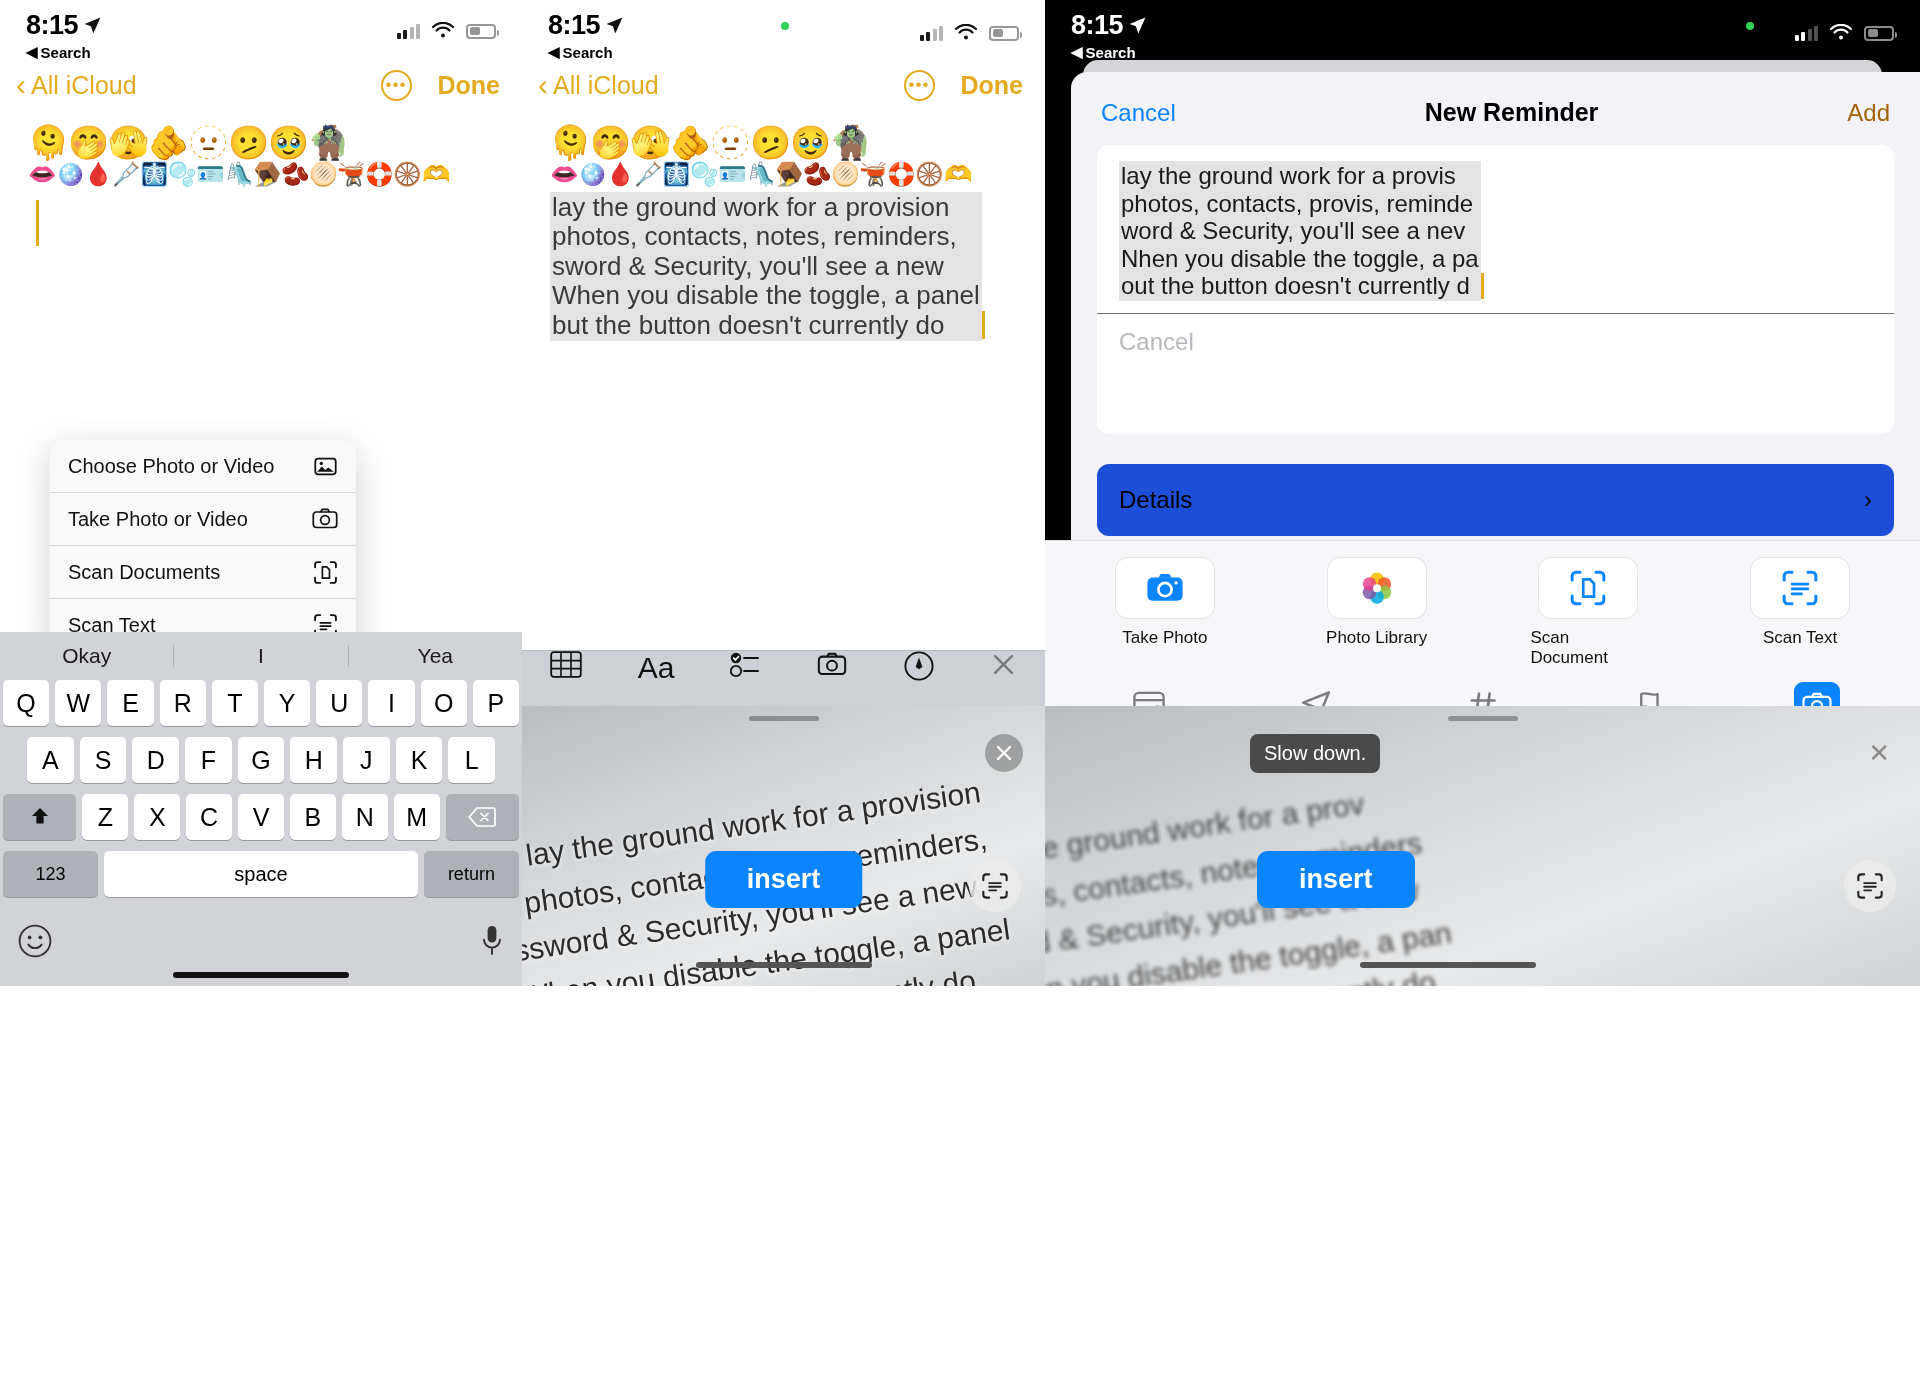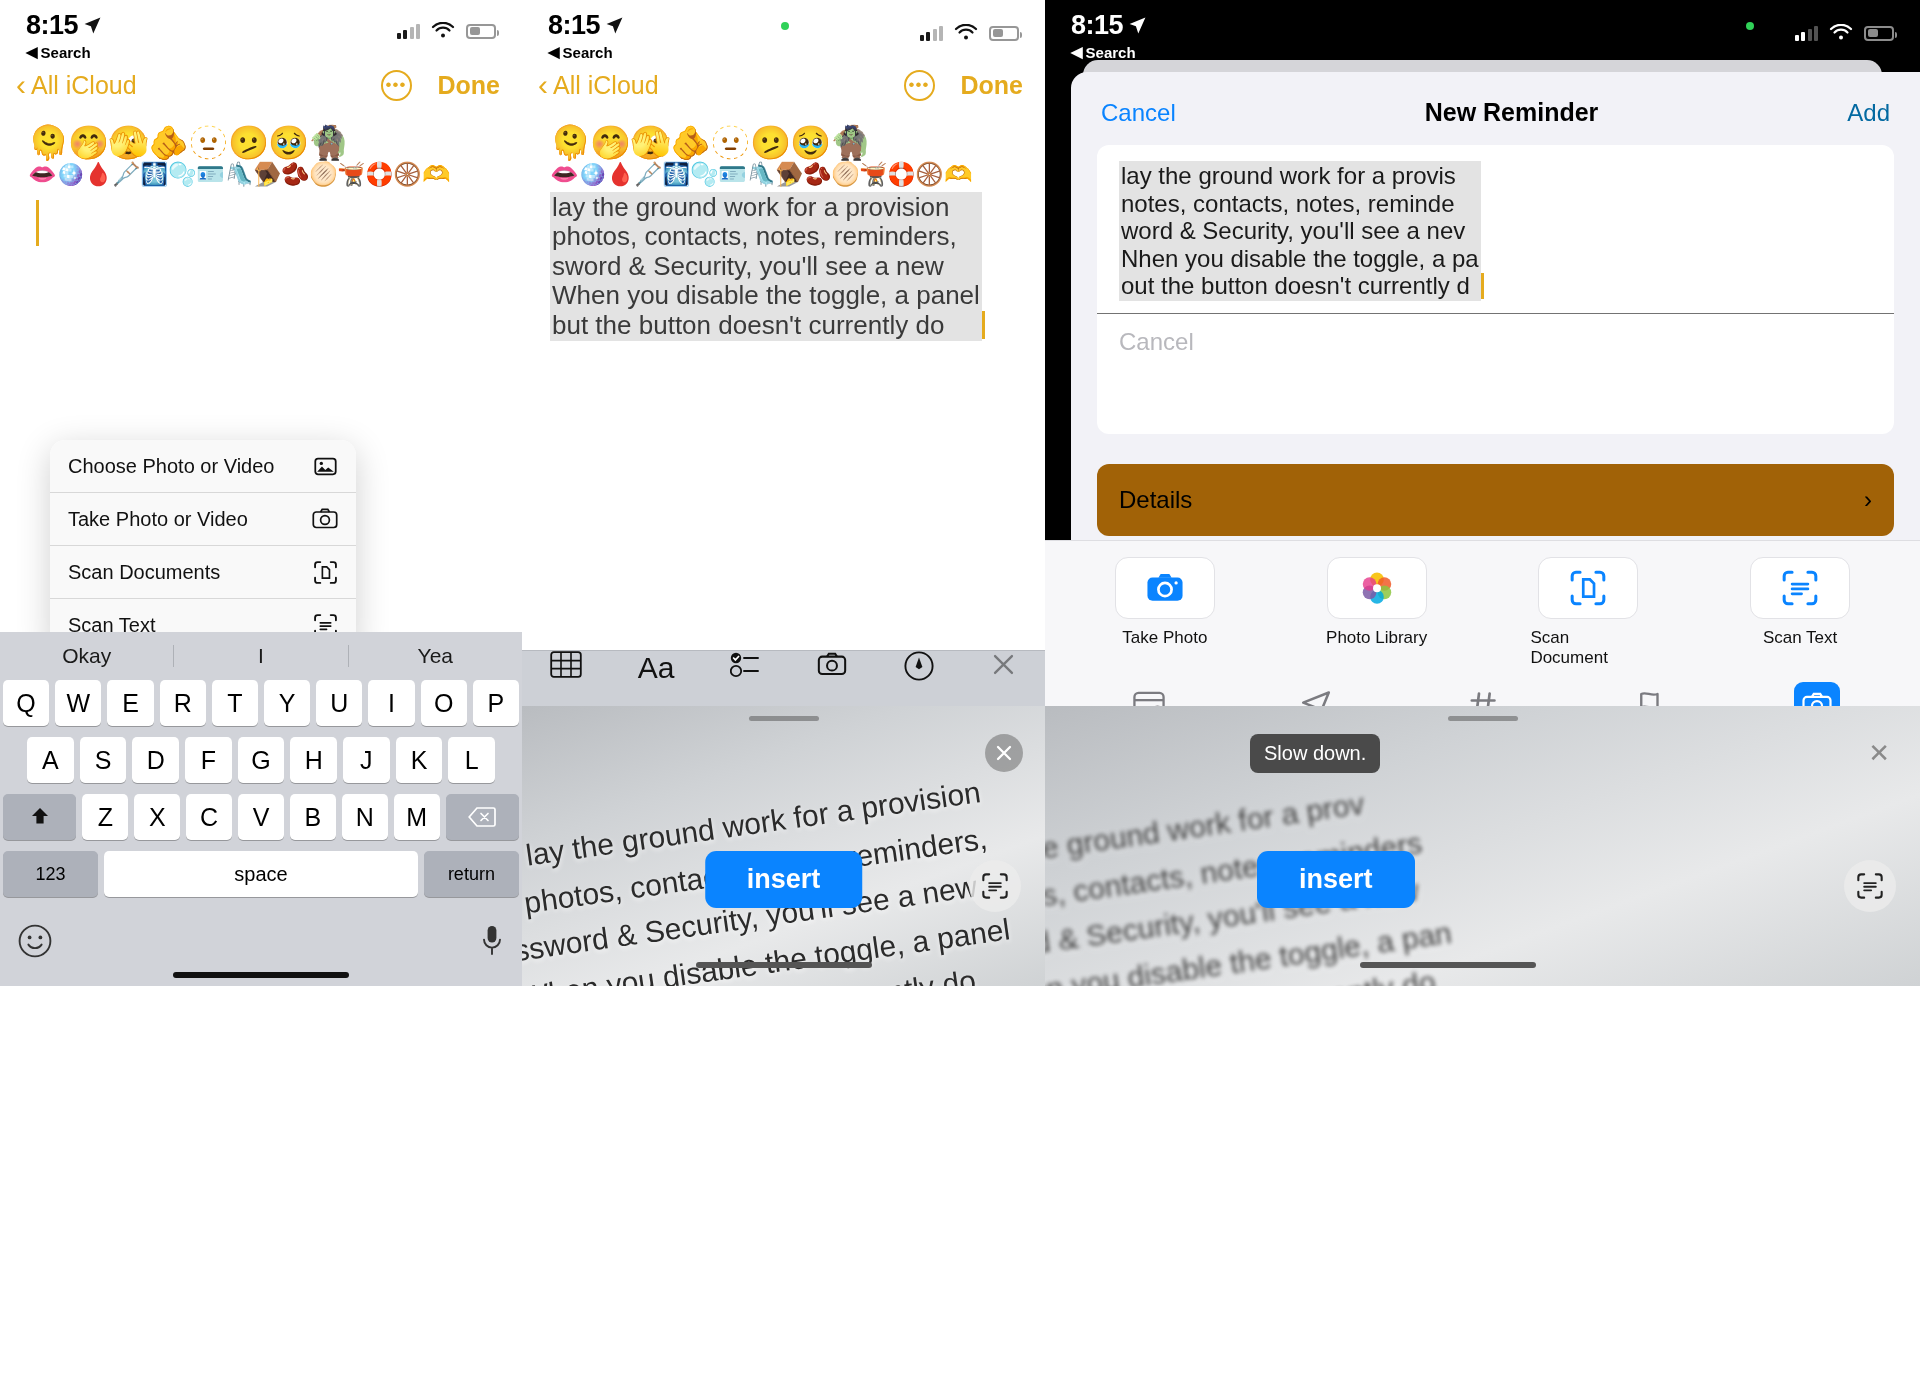--- a/index.html
+++ b/index.html
@@ -108,27 +108,27 @@
   
   .sheet-stack { position:absolute; left:0; right:0; top:60px; bottom:0; }
   .sheet-back { position:absolute; left:38px; right:38px; top:0; height:70px;
       background:#d5d5d9; border-radius:15px 15px 0 0; }
   .sheet { position:absolute; left:26px; right:0; top:12px; bottom:0;
       background:#f2f2f7; border-radius:16px 0 0 0; }
   .sheet-nav { display:flex; align-items:center; justify-content:space-between;
       padding:26px 30px 18px 30px; }
   .sheet-cancel { color:#0a84ff; font-size:24px;text-align:right; }
   .sheet-title { font-size:25px; font-weight:bold; color:#000; }
-  .sheet-add { color:#0369a1; font-size:24px; }
+  .sheet-add { color:#a16207; font-size:24px; }
   .card { background:#fff; border-radius:12px; margin:0 26px; }
   .card .title-area { padding:16px 22px 12px; border-bottom:1px solid #737373; }
   .card .notes-area { padding:14px 22px; height:120px; color:#b8b8bd; font-size:24px; }
   .rem-sel { background:#e3e3e3; color:#1a1a1a; font-size:24px; line-height:1.15; display:inline-block; padding:1px 2px;}
   .rem-sel .ln { white-space:nowrap; display:block; }
-  .details-card { background:#a16207; border-radius:12px; margin:30px 26px 0;
+  .details-card { background:#1d4ed8; border-radius:12px; margin:30px 26px 0;
       display:flex; align-items:center; justify-content:space-between; padding:22px 22px; }
   .details-card span { font-size:24px; color:#000; }
   .chev-r { color:#c2c2c7; font-size:24px; }
   .ghost-card { background:#fff; border-radius:12px 12px 0 0; margin:16px 26px 0; height:22px; }
 
   .quick-bar { position:absolute; left:0; right:0; background:#f7f7f9; border-top:1px solid #dedee2; }
   .quick-items { display:flex; justify-content:space-around; padding:16px 14px 8px; }
   .qi { display:flex; flex-direction:column; align-items:center; gap:9px; width:116px; }
   .qi-tile { width:100px;height:62px;background:#fff;border:1px solid #e2e2e6;border-radius:13px;
       display:flex;align-items:center;justify-content:center; }
@@ -487,21 +487,21 @@
         <div class="sheet-nav">
           <div class="sheet-cancel">Cancel</div>
           <div class="sheet-title">New Reminder</div>
           <div class="sheet-add">Add</div>
         </div>
 
         <div class="card">
           <div class="title-area">
             <span class="rem-sel">
               <span class="ln">lay the ground work for a provis</span>
-              <span class="ln">notes, contacts, notes, reminde</span>
+              <span class="ln">photos, contacts, provis, reminde</span>
               <span class="ln">word &amp; Security, you'll see a nev</span>
               <span class="ln">Nhen you disable the toggle, a pa</span>
               <span class="ln">out the button doesn't currently d</span>
             </span><span class="caret small" style="height:26px;"></span>
           </div>
           <div class="notes-area">Cancel</div>
         </div>
 
         <div class="details-card">
           <span>Details</span>

